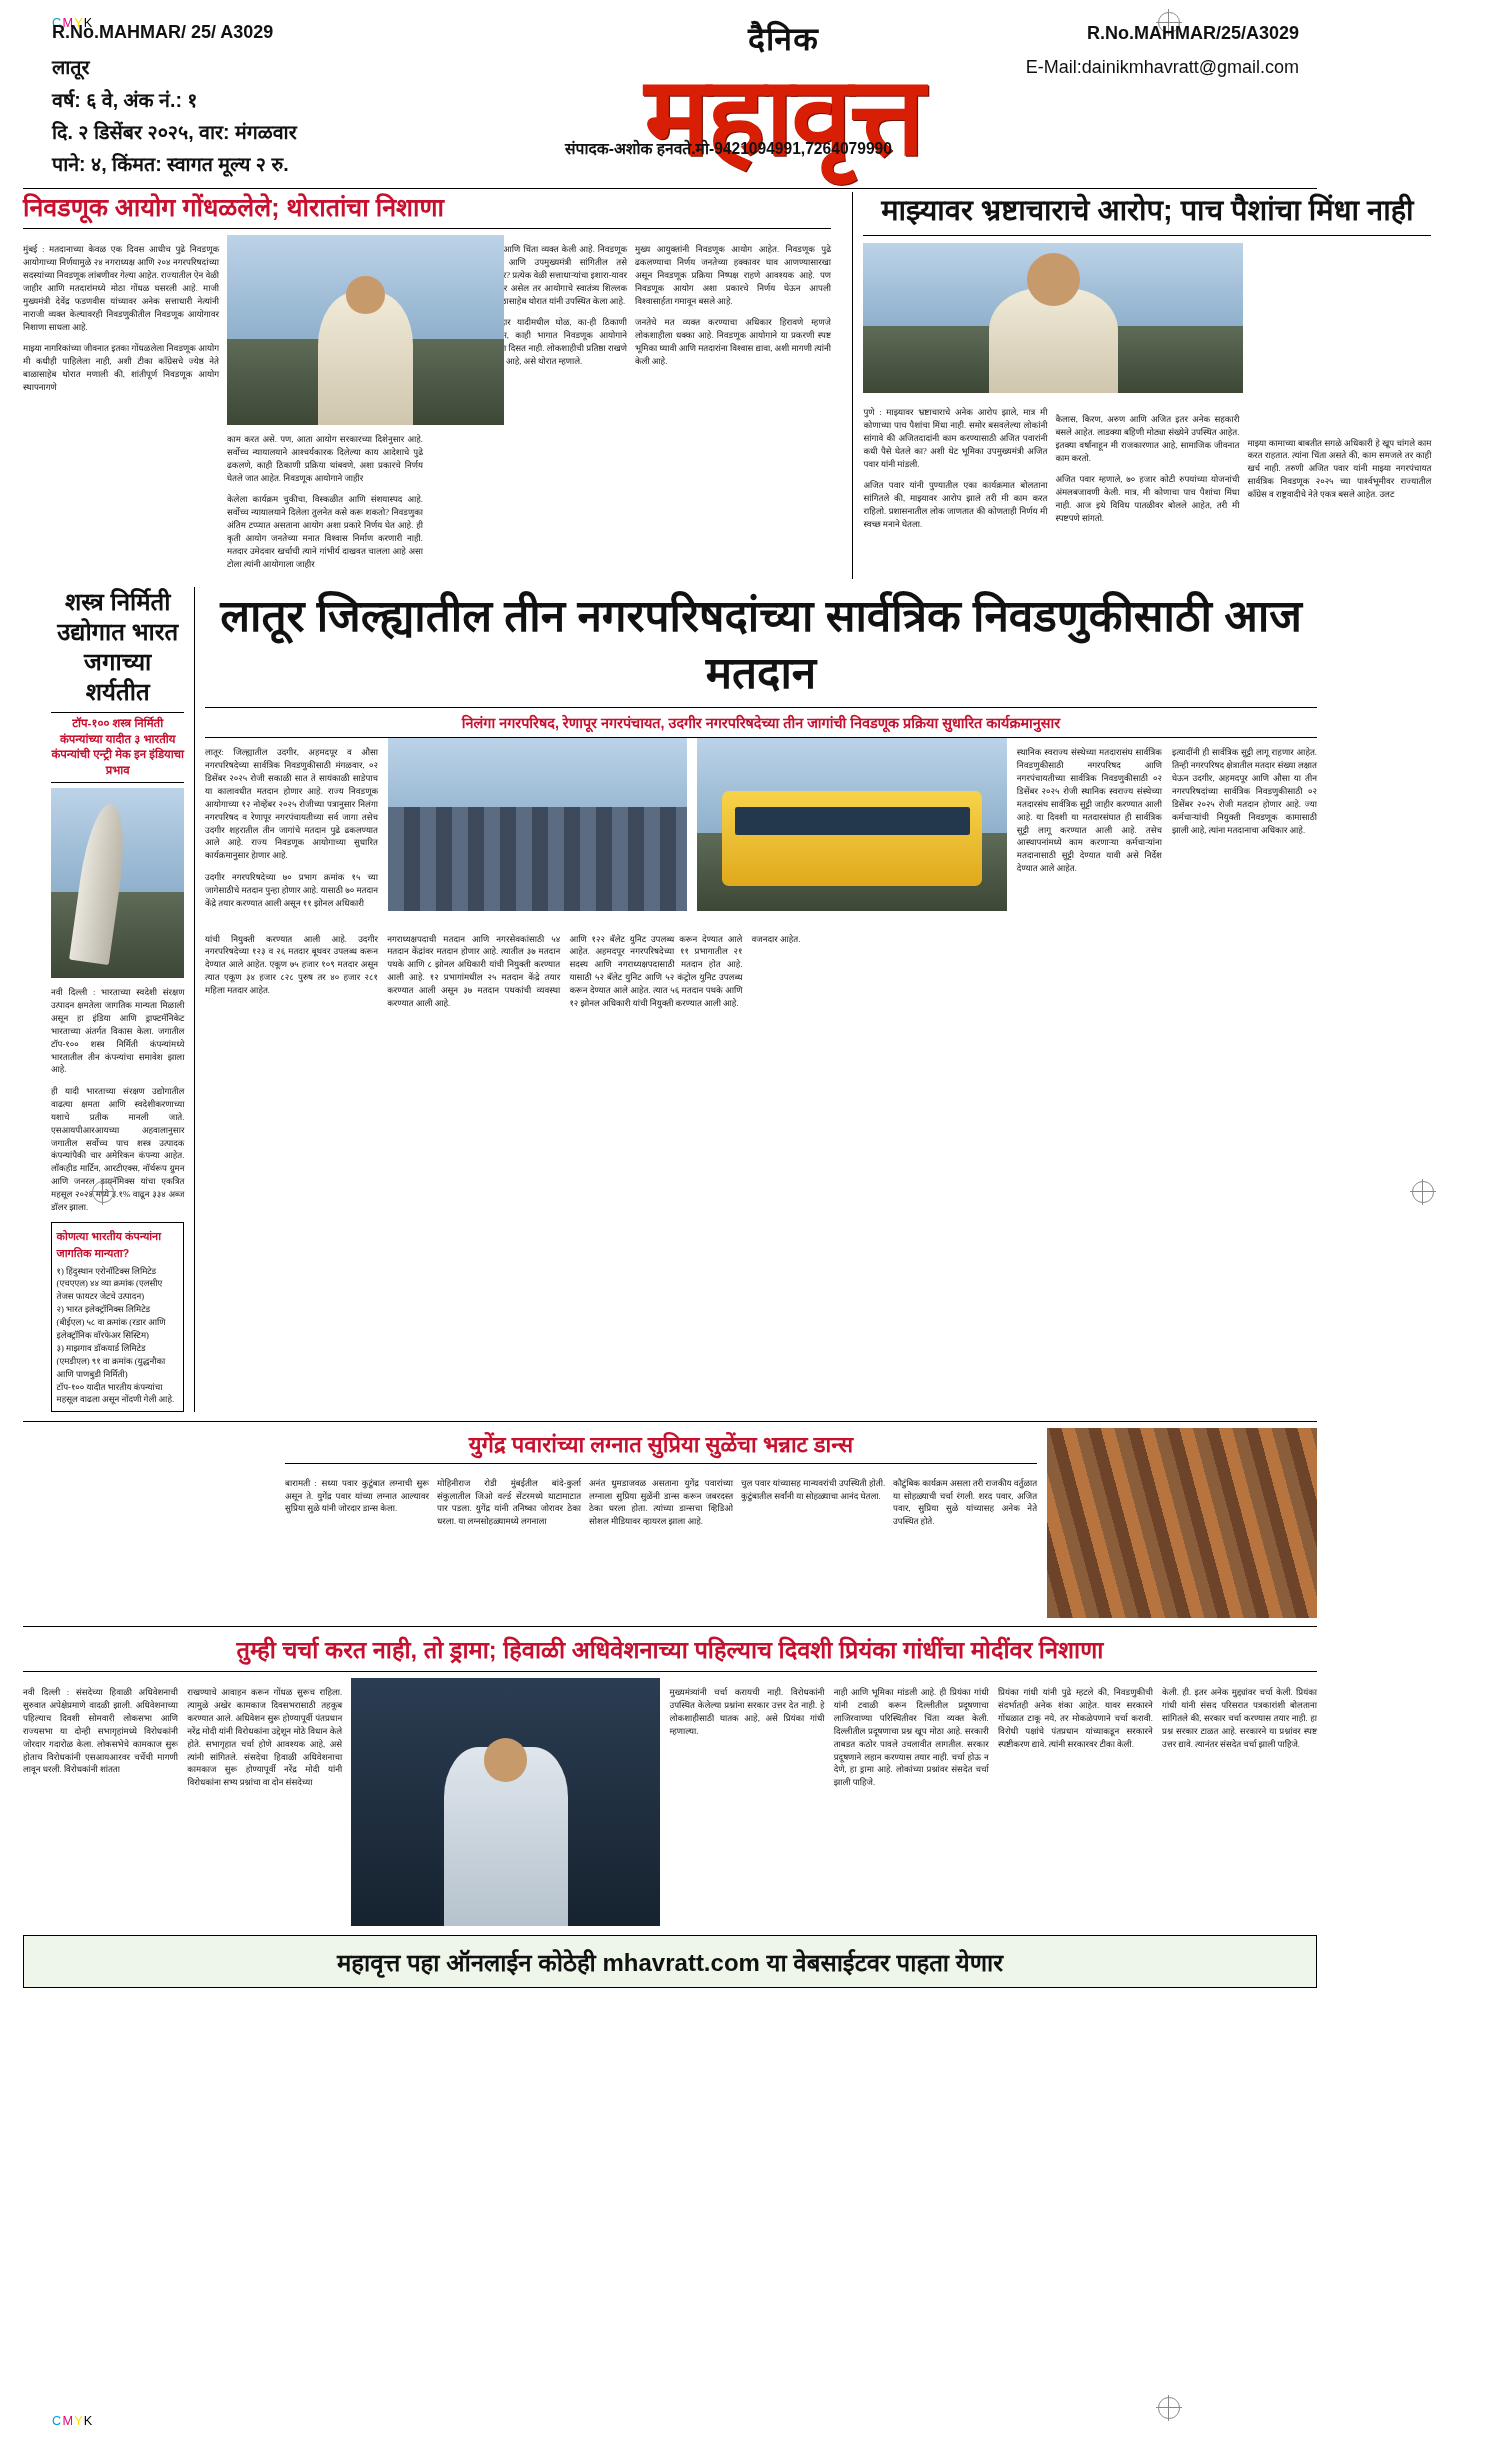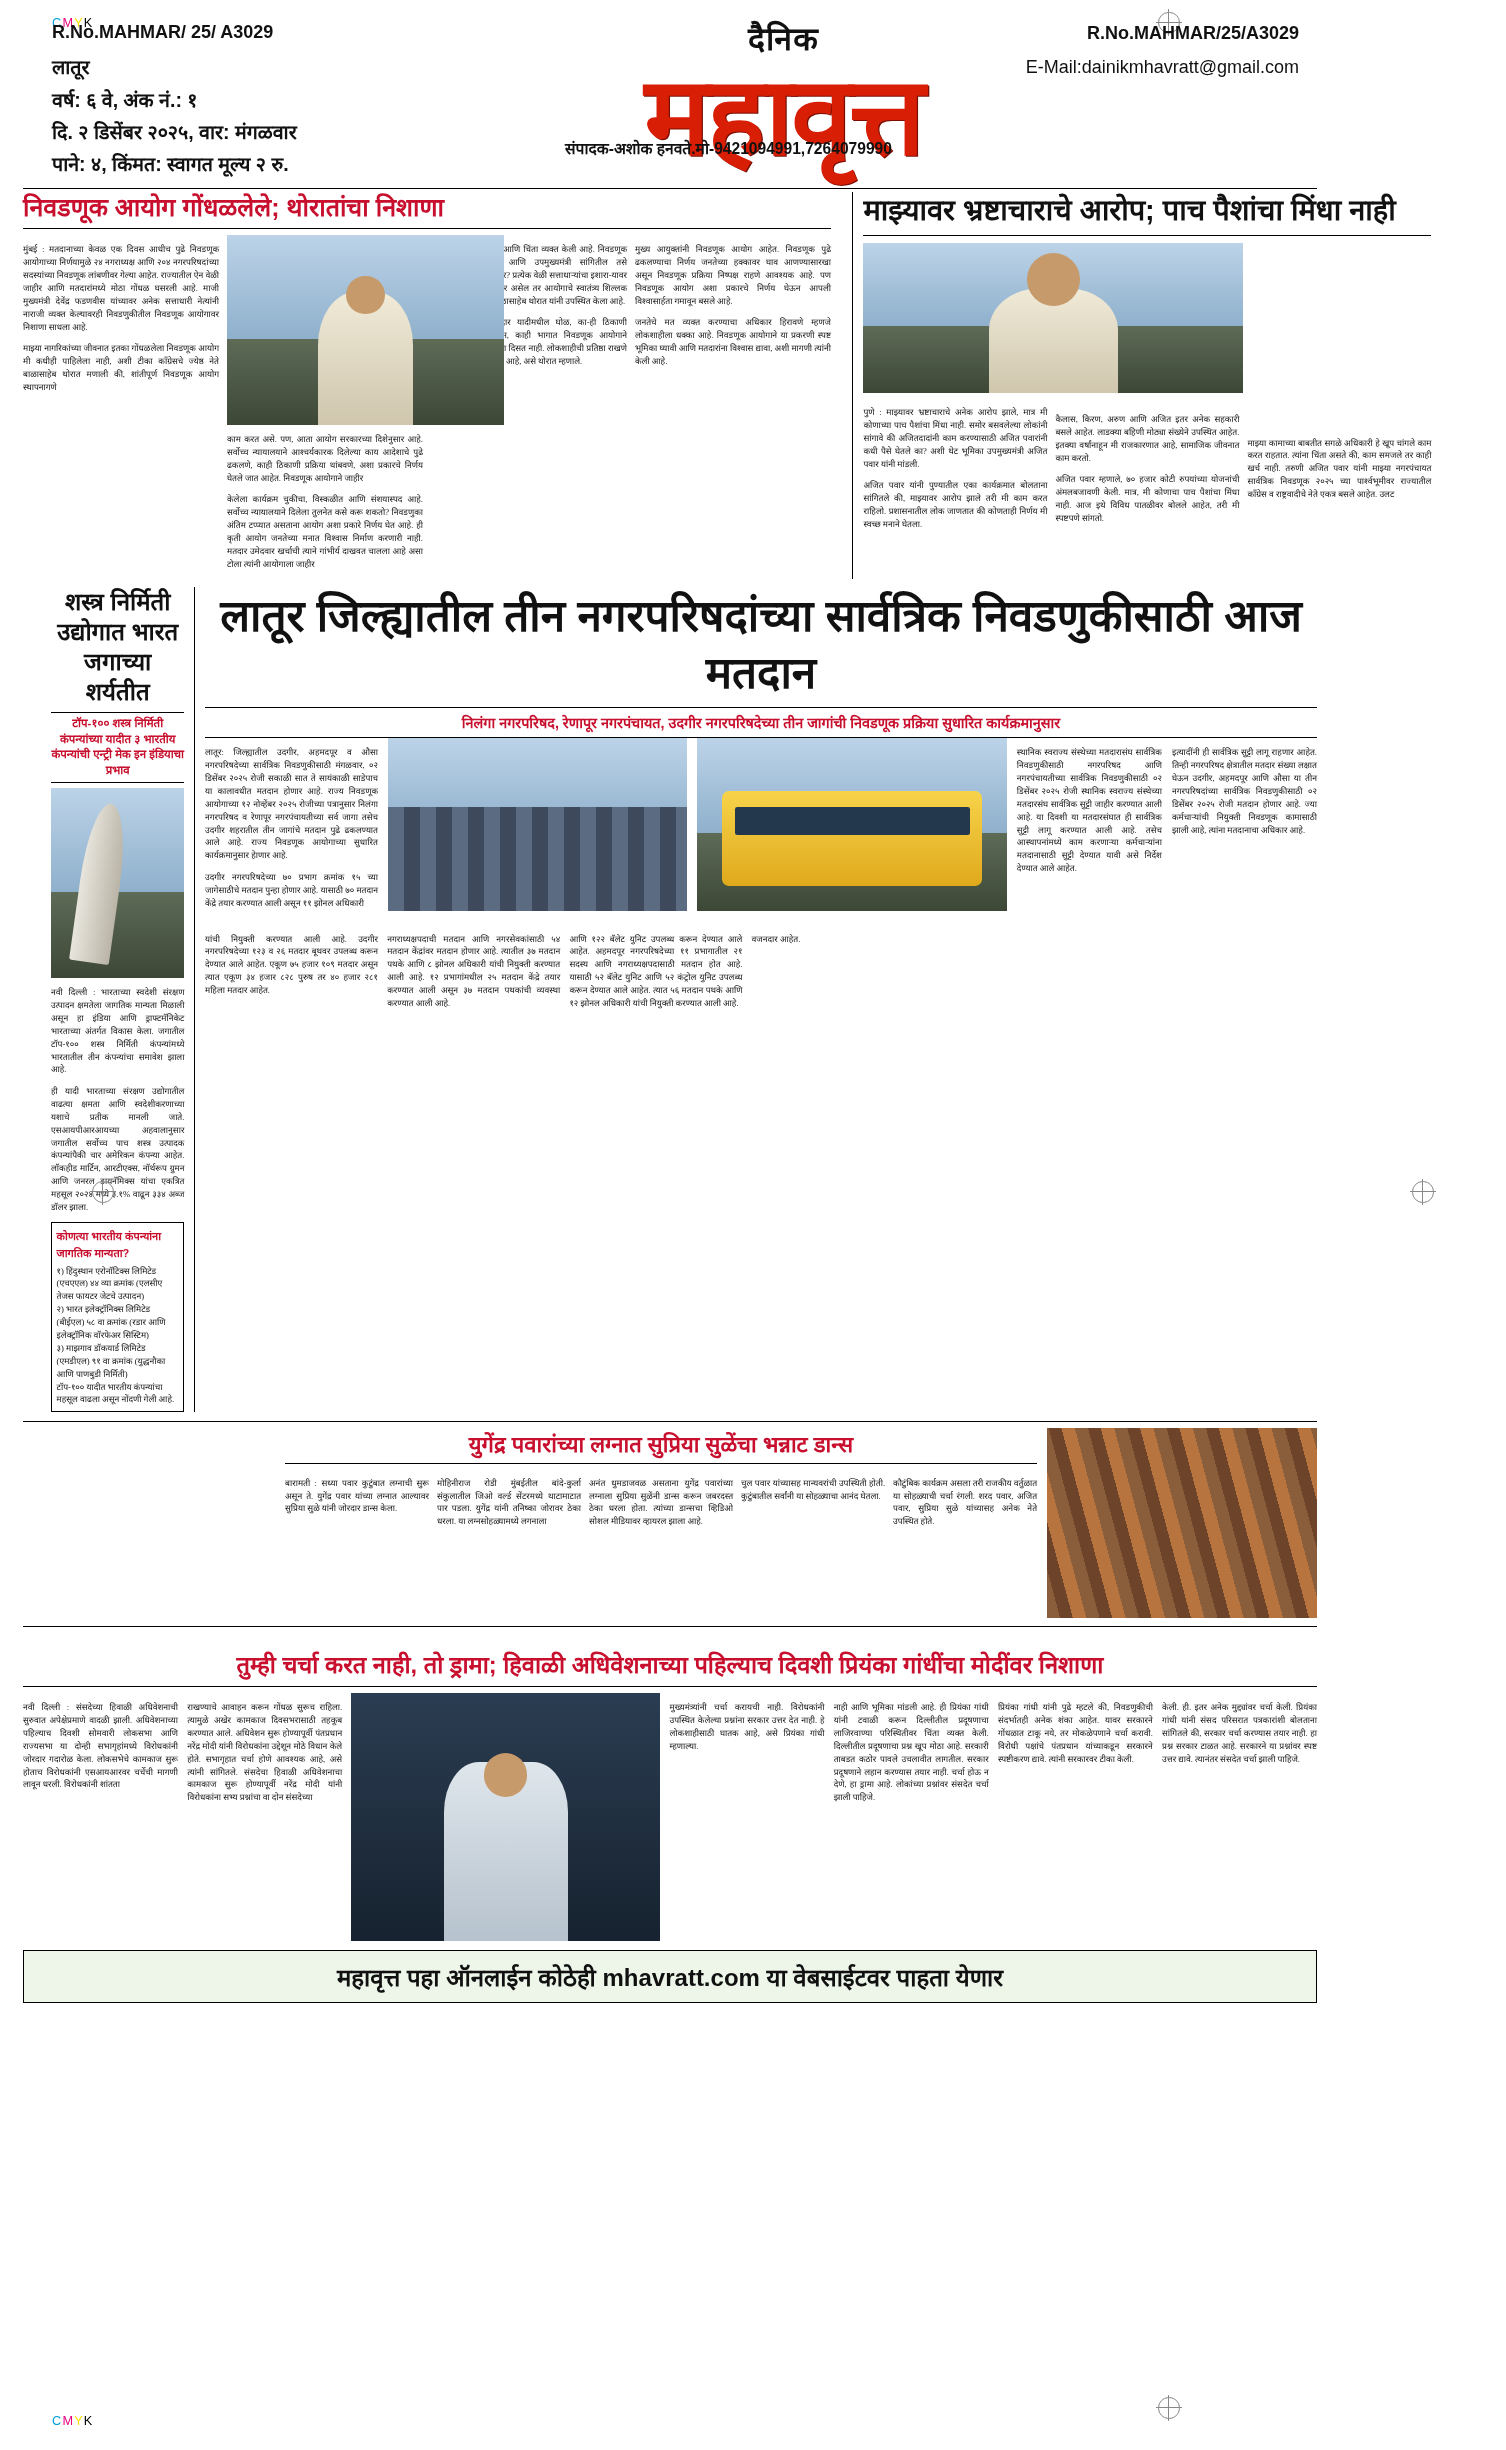--- a/index.html
+++ b/index.html
@@ -24,21 +24,21 @@
   .dainik{font-family:"Liberation Sans",sans-serif; font-weight:bold; font-size:32px; letter-spacing:1.2px; margin-top:10.4px;}
   .mh-title{font-family:"Liberation Sans",sans-serif; font-weight:bold; font-size:109px; color:#d81e05; line-height:1.05; letter-spacing:-2.3px; text-shadow:1.2px 1.2px 0 #7a0e03;}
   .mh-right{position:absolute; right:18px; top:23px; text-align:right; width:519px;}
   .mh-right .reg{font-family:"Liberation Sans",sans-serif; font-weight:bold; font-size:18px;}
   .mh-right .mail{font-family:"Liberation Sans",sans-serif; font-size:18px; margin-top:12.7px;}
   .editor{position:absolute; left:542px; top:137px; width:945px; font-family:"Liberation Sans",sans-serif; font-weight:bold; font-size:15.6px;}
   .rule{border-top:1.7px solid #000; margin:3.5px 0;}
 
   
   .redhead{color:#c8102e; font-family:"Liberation Sans",sans-serif; font-weight:bold;}
-  .blackhead{font-family:"Liberation Sans",sans-serif; font-weight:bold;}
+  .blackhead{font-family:"Liberation Sans",sans-serif; font-weight:bold;text-align:center;}
   .photo{background:linear-gradient(160deg,#6f7d8c,#43505e); position:relative; overflow:hidden;}
   .photo .ph-inner{position:absolute; inset:0;}
 
   
   .band1{display:flex; gap:10.4px; margin-top:3.5px;}
   .b1-left{width:847px; border-right:1.2px solid #000; padding-right:21px;}
   .b1-right{width:588px;}
   .h-election{font-size:25px; line-height:1.2; border-bottom:1.2px solid #000; padding-bottom:5.8px; margin-bottom:5.8px;}
   .h-corrupt{font-size:29px; line-height:1.25; border-bottom:1.2px solid #000; padding-bottom:7px; margin-bottom:7px;}
   .b1-left .body{display:flex; gap:8px;}
@@ -70,21 +70,21 @@
   .band3{display:flex; gap:10.4px; margin-top:9.2px; border-top:1.7px solid #000; padding-top:5.8px;}
   .b3-left{width:323px;}
   .h-wedding{color:#c8102e; font-family:"Liberation Sans",sans-serif; font-weight:bold; font-size:22px; text-align:center; border-bottom:1.2px solid #000; padding-bottom:4.6px; margin-bottom:4.6px;}
   .b3-mid{width:766px;}
   .b3-right{width:346px;}
   .img-dance{width:100%; height:190px;}
   .wed-body{display:flex; gap:8px; font-size:8.6px; line-height:1.5; text-align:justify;}
   .wed-col{width:144px;}
 
   
-  .band4{margin-top:8px; border-top:1.7px solid #000; padding-top:21px;}
+  .band4{margin-top:8px; border-top:1.7px solid #000; padding-top:6px;}
   .h-priyanka{color:#c8102e; font-family:"Liberation Sans",sans-serif; font-weight:bold; font-size:23.6px; text-align:center; border-bottom:1.2px solid #000; padding-bottom:5.8px;}
   .b4-body{display:flex; gap:9.2px; margin-top:5.8px;}
   .b4-col{width:162px; font-size:8.6px; line-height:1.5; text-align:justify;}
   .img-priyanka{width:323px; height:248px;}
 
   
   .footer{margin-top:9.2px; border:1.7px solid #000; background:#eef6ea; text-align:center; padding:9.2px 0; font-family:"Liberation Sans",sans-serif; font-weight:bold; font-size:24px;}
 
   
   .ph-sky{position:absolute; left:0; right:0; top:0; height:55%; background:linear-gradient(#bcd3e8,#8fb0cc);}

